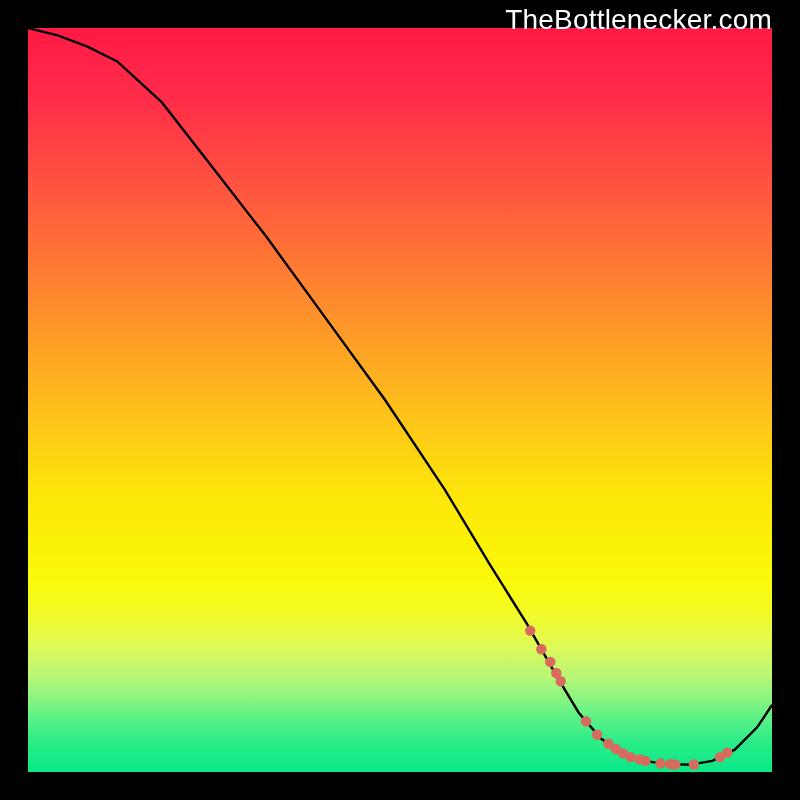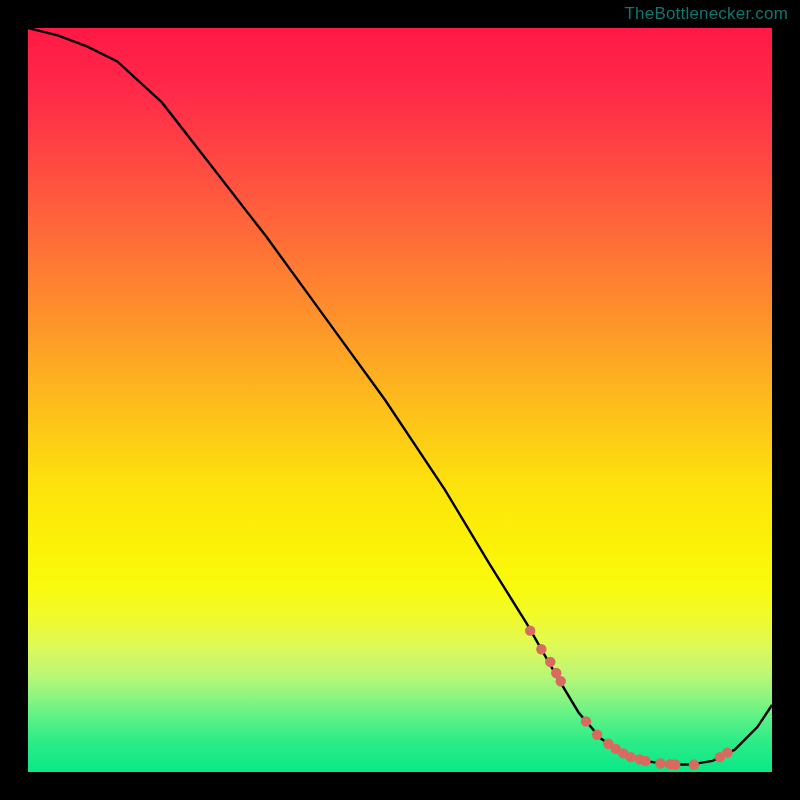--- a/index.html
+++ b/index.html
@@ -7,23 +7,23 @@
     width: 800px;
     height: 800px;
     background: #000;
     position: relative;
     font-family: Arial, Helvetica, sans-serif;
     overflow: hidden;
   }
   .attribution {
     position: absolute;
     top: 4px;
-    right: 12px;
-    color: #0f766e;
-    font-size: 17px;
+    right: 28px;
+    color: #ffffff;
+    font-size: 28px;
     letter-spacing: 0.2px;
     z-index: 10;
   }
   .plot-area {
     position: absolute;
     left: 28px;
     top: 28px;
     width: 744px;
     height: 744px;
     overflow: hidden;

